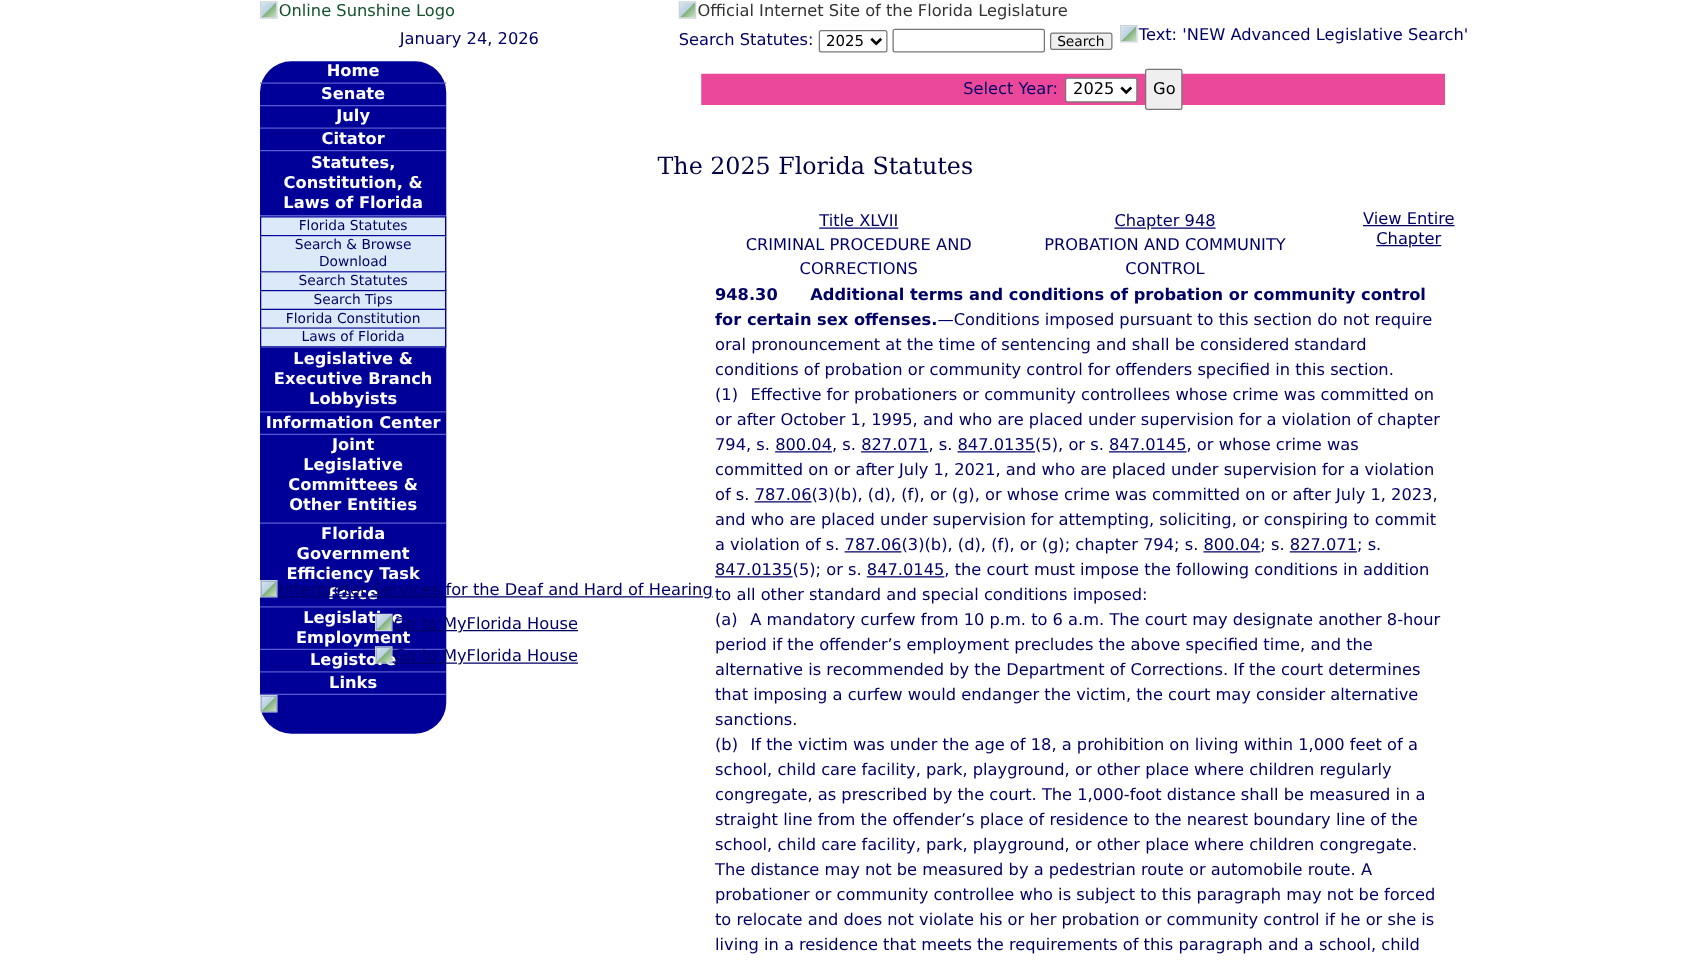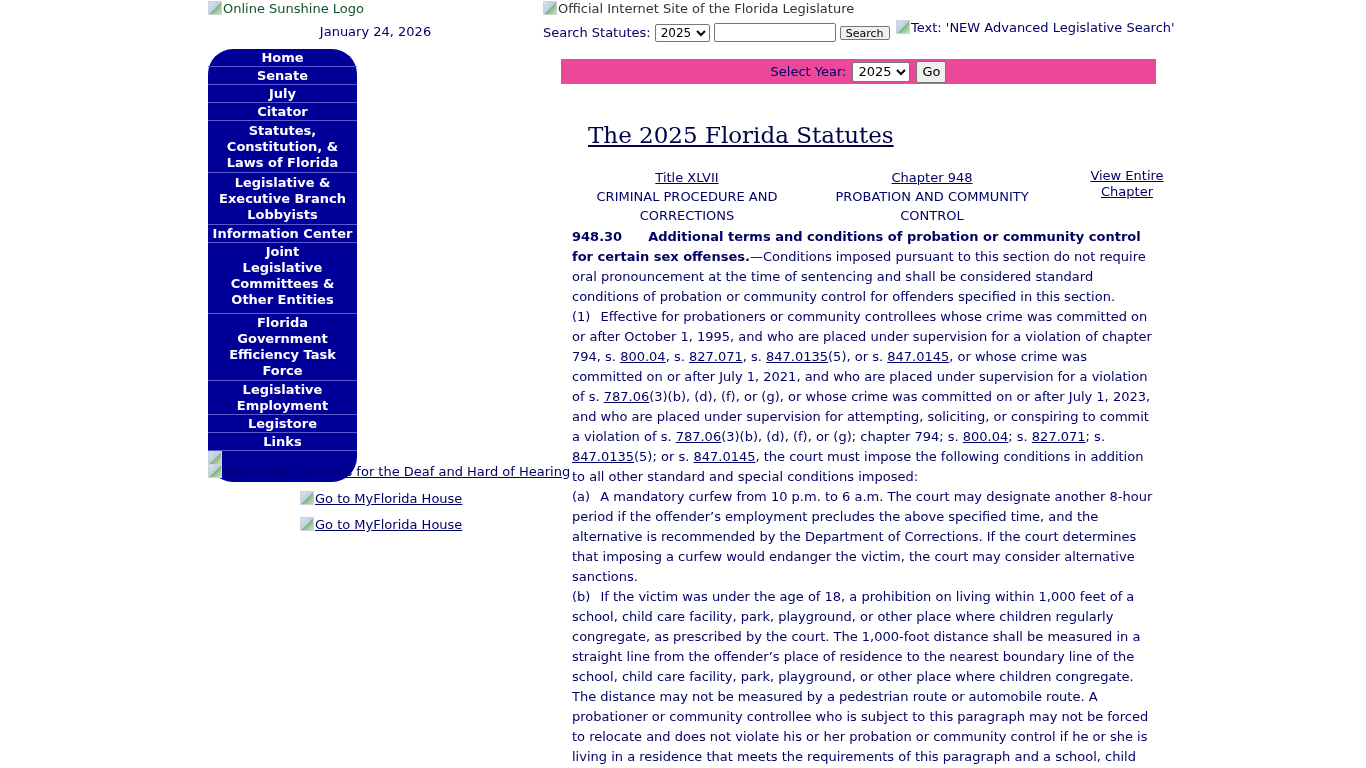--- a/index.html
+++ b/index.html
@@ -24,22 +24,22 @@
   .nav-sub:first-of-type { border-top:1px solid #000099; }
   #nav-img { height:30px; padding:0; }
   #nav-img .broken-img { margin-top:0; }
   
   #interp { left:208px; top:464px; font-size:13px; }
   #house1 { left:300px; top:491px; font-size:13px; }
   #house2 { left:300px; top:517px; font-size:13px; }
   
   #year-bar { left:561px; top:59px; width:595px; height:25px; background:#ec4899; display:flex; align-items:center; justify-content:center; gap:6px; font-size:13px; color:#000066; }
   #year-bar select { font-size:13px; height:20px; }
-  #year-bar .btn { font-size:13px; height:22px; }
-  #page-title { left:588px; top:122px; font-family:"DejaVu Serif", serif; font-size:23px; color:#000044; font-weight:normal;text-decoration:underline; }
+  #year-bar .btn { font-size:13px; height:33px; }
+  #page-title { left:526px; top:122px; font-family:"DejaVu Serif", serif; font-size:19px; color:#000044; font-weight:normal; }
   .crumb { text-align:center; font-size:13px; line-height:19px; color:#000066; }
   #crumb-title { left:577px; top:168px; width:220px; }
   #crumb-chapter { left:817px; top:168px; width:230px; }
   #crumb-view { left:1062px; top:168px; width:82px; line-height:16px;margin-left:24px; }
   #body-text { left:558px; top:227px; width:602px; font-size:13px; line-height:20px; color:#000066; }
   #body-text p { margin:0; }
   .ind { padding-left:14px; }
   .secnum { font-weight:bold; margin-right:26px; }
   .bold { font-weight:bold; }
   .plabel { margin-right:10px; }
@@ -59,20 +59,28 @@
 </div>
 
 <a id="adv-search" class="abs" style="text-decoration:none;"><span class="broken-img"></span><span>Text: 'NEW Advanced Legislative Search'</span></a>
 
 <div id="nav" class="abs">
   <a class="nav-main">Home</a>
   <a class="nav-main">Senate</a>
   <a class="nav-main">July</a>
   <a class="nav-main">Citator</a>
   <a class="nav-main" style="padding:2px 2px 1px 2px;">Statutes, Constitution, &amp; Laws of Florida</a>
+  <div>
+    <a class="nav-sub" style="border-top:1px solid #000099;">Florida Statutes</a>
+    <a class="nav-sub">Search &amp; Browse Download</a>
+    <a class="nav-sub">Search Statutes</a>
+    <a class="nav-sub">Search Tips</a>
+    <a class="nav-sub">Florida Constitution</a>
+    <a class="nav-sub">Laws of Florida</a>
+  </div>
   <a class="nav-main" style="padding:2px 3px 1px 3px;">Legislative &amp; Executive Branch Lobbyists</a>
   <a class="nav-main">Information Center</a>
   <a class="nav-main" style="padding:1px 22px 5px 22px;">Joint Legislative Committees &amp; Other Entities</a>
   <a class="nav-main" style="padding:1px 6px 1px 6px;">Florida Government Efficiency Task Force</a>
   <a class="nav-main">Legislative Employment</a>
   <a class="nav-main">Legistore</a>
   <a class="nav-main">Links</a>
   <div id="nav-img" style="height:31px;"><span class="broken-img"></span></div>
 </div>
 

